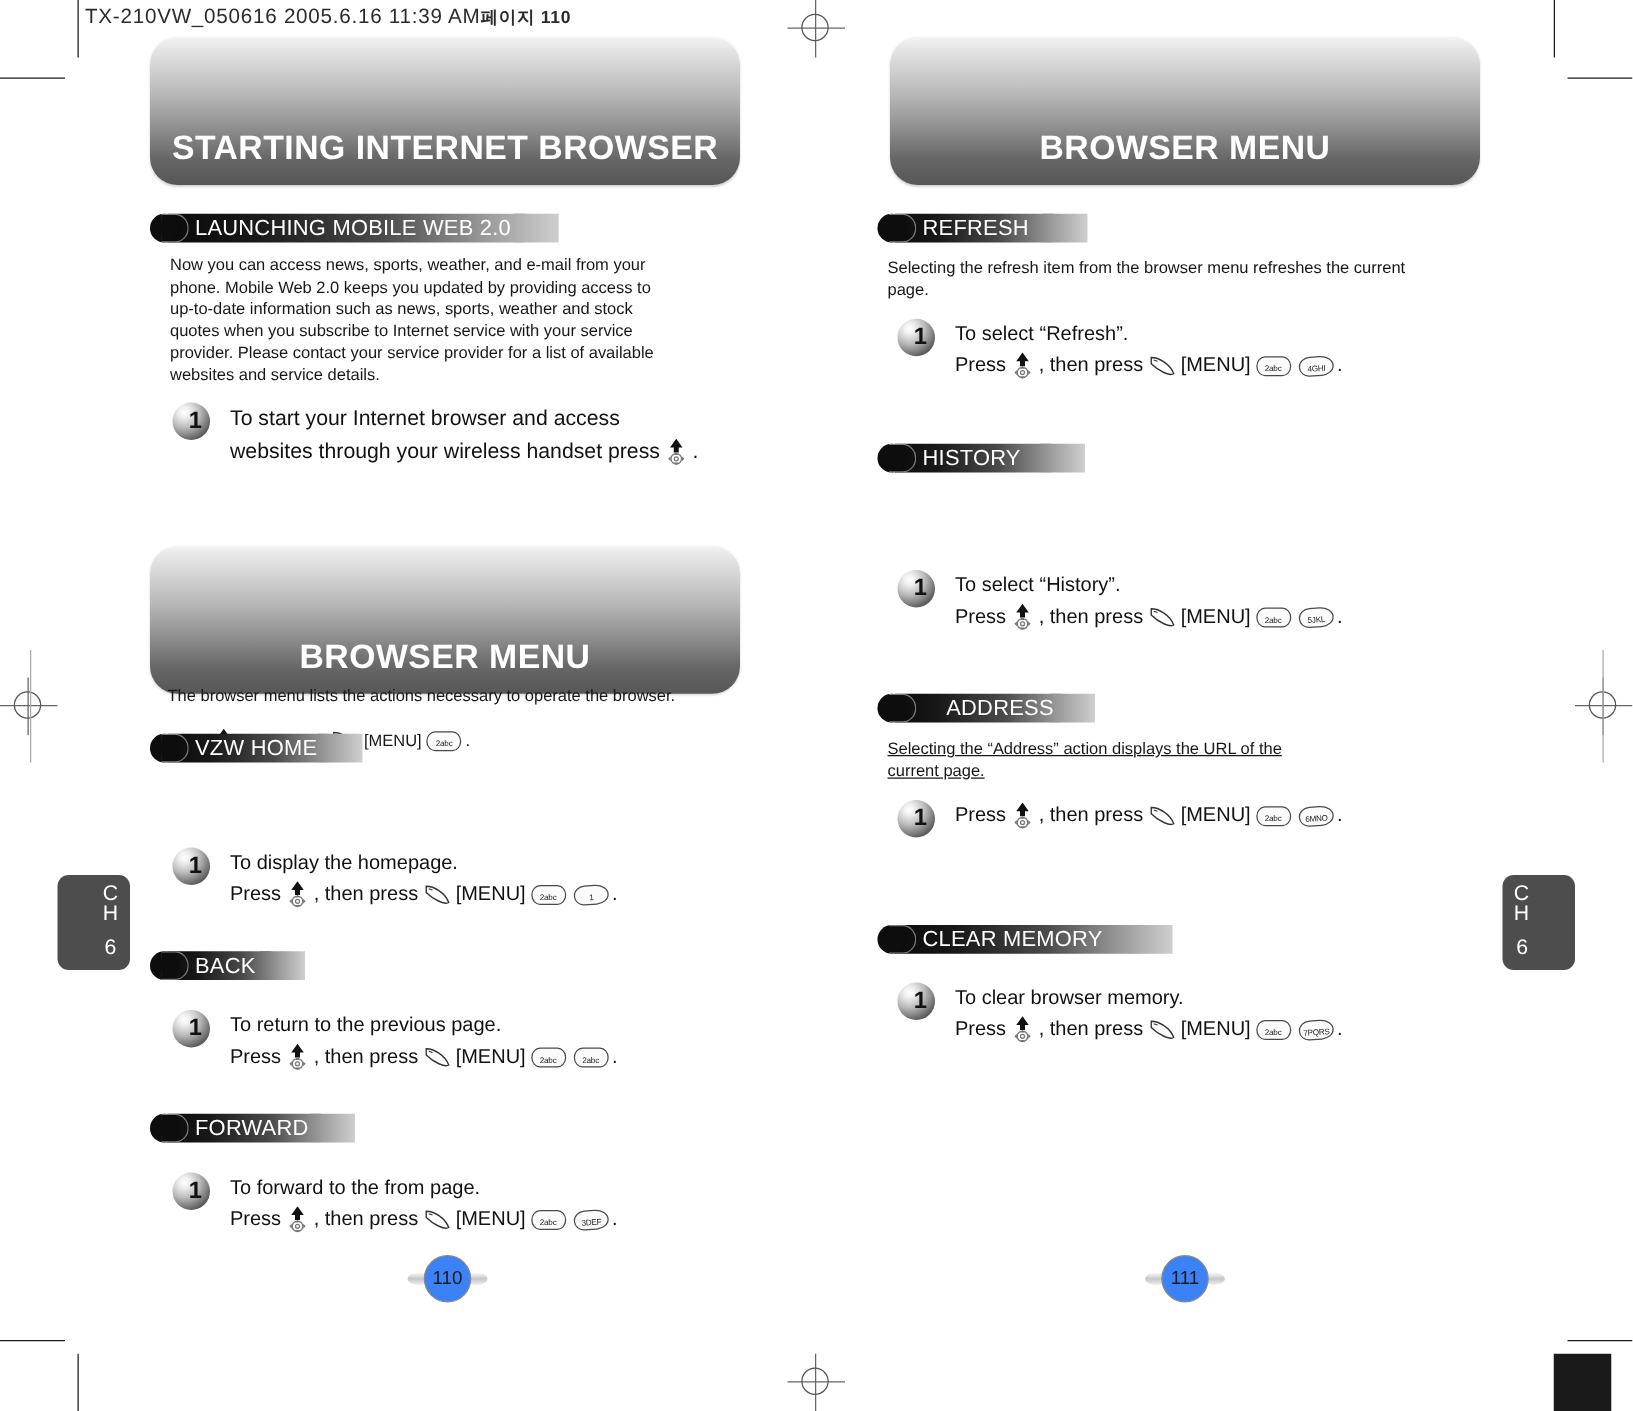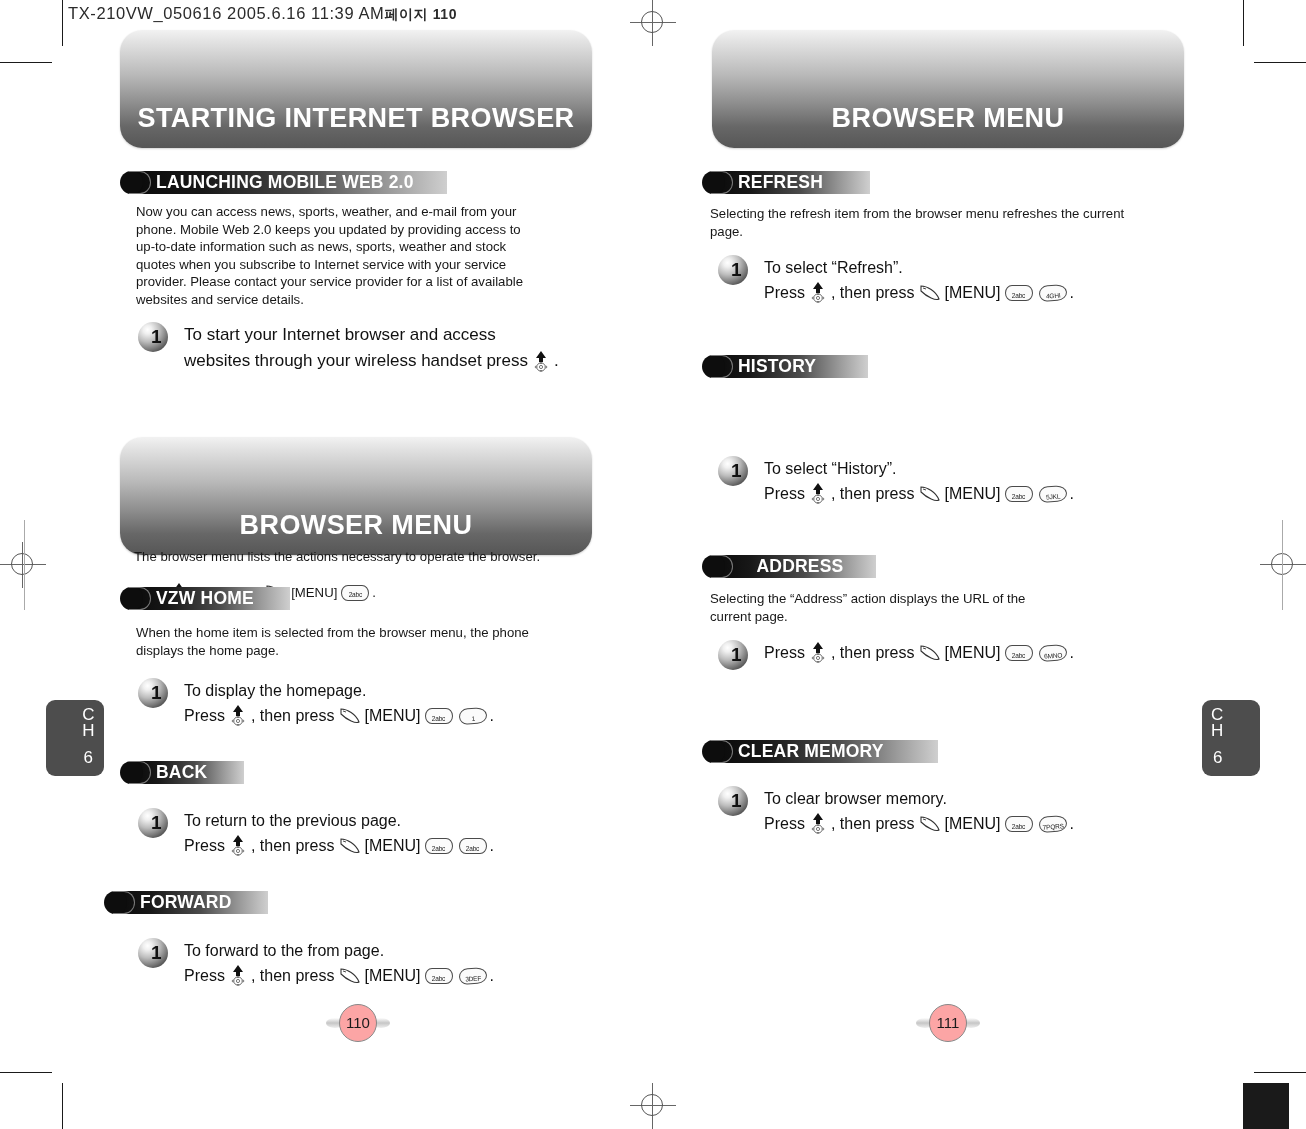--- a/index.html
+++ b/index.html
@@ -122,21 +122,21 @@
                 #4b4b4b 55%, #9c9c9c 82%, #cfcfcf 100%);
     display: flex;
     align-items: center;
     padding-left: 22px;
     padding-right: 14px;
     z-index: 2;
   }
   .sec-bar span {
     color: #ffffff;
     font-size: 17.5px;
-    font-weight: bold;
+    font-weight: normal;
     letter-spacing: 0.2px;
     white-space: nowrap;
   }
   .sec-tail {
     position: absolute;
     top: 1px;
     width: 9px;
     height: 23px;
     background: linear-gradient(to bottom, #7d7d7d, #cfcfcf);
   }
@@ -259,21 +259,21 @@
   .pageno {
     position: absolute;
     width: 38px; height: 38px;
   }
   .pageno .circ {
     position: absolute;
     left: 0; top: 0;
     width: 38px; height: 38px;
     border: 1.5px solid #888;
     border-radius: 50%;
-    background: #fca5a5;
+    background: #3b82f6;
     box-sizing: border-box;
     text-align: center;
     line-height: 36px;
     font-size: 15px;
     color: #1b1b1b;
     z-index: 2;
   }
   .pageno .wing {
     position: absolute;
     top: 14px;
@@ -398,22 +398,20 @@
     </div>
   </div>
 
   <div class="sec-head" style="left:20px; top:586px; width:150px;">
     <div class="sec-dot"></div>
     <div class="sec-bar" style="width:120px;">
       <span>VZW HOME</span>
     </div>
     <div class="sec-tail" style="left:134px;"></div>
   </div>
-  <div class="para" style="left:36px; top:624px; width:470px;">When the home item is selected from the browser menu, the phone
-displays the home page.</div>
 
   <div class="step" style="left:38px; top:678px;">
     <div class="step-ball">
       <div class="sphere"></div>
       <div class="num">1</div>
     </div>
     <div class="step-body small">
       <div class="step-line">
           <span>To display the homepage.</span>
         </div>
@@ -477,21 +475,21 @@
           </svg>
         </span>
         <span class="menu-lbl">[MENU]</span>
         <span class="keycap"><span class="klab">2abc</span></span>
         <span class="keycap"><span class="klab">2abc</span></span>
         <span>.</span>
       </div>
     </div>
   </div>
 
-  <div class="sec-head" style="left:4px; top:890px; width:144px;">
+  <div class="sec-head" style="left:20px; top:890px; width:144px;">
     <div class="sec-dot"></div>
     <div class="sec-bar" style="width:114px;">
       <span>FORWARD</span>
     </div>
     <div class="sec-tail" style="left:128px;"></div>
   </div>
 
   <div class="step" style="left:38px; top:938px;">
     <div class="step-ball">
       <div class="sphere"></div>
@@ -630,21 +628,21 @@
     </div>
   </div>
 
   <div class="sec-head" style="left:12px; top:554px; width:158px;">
     <div class="sec-dot"></div>
     <div class="sec-bar" style="width:124px;justify-content:center;">
       <span>ADDRESS</span>
     </div>
     <div class="sec-tail" style="left:138px;"></div>
   </div>
-  <div class="para" style="left:20px; top:590px; width:490px;">Selecting the “Address” action displays the URL of the
+  <div class="para" style="left:20px; top:590px; width:490px;text-decoration:underline;">Selecting the “Address” action displays the URL of the
 current page.</div>
 
   <div class="step" style="left:28px; top:640px;">
     <div class="step-ball">
       <div class="sphere"></div>
       <div class="num">1</div>
     </div>
     <div class="step-body small">
       <div class="step-line">
         <span>Press</span>

